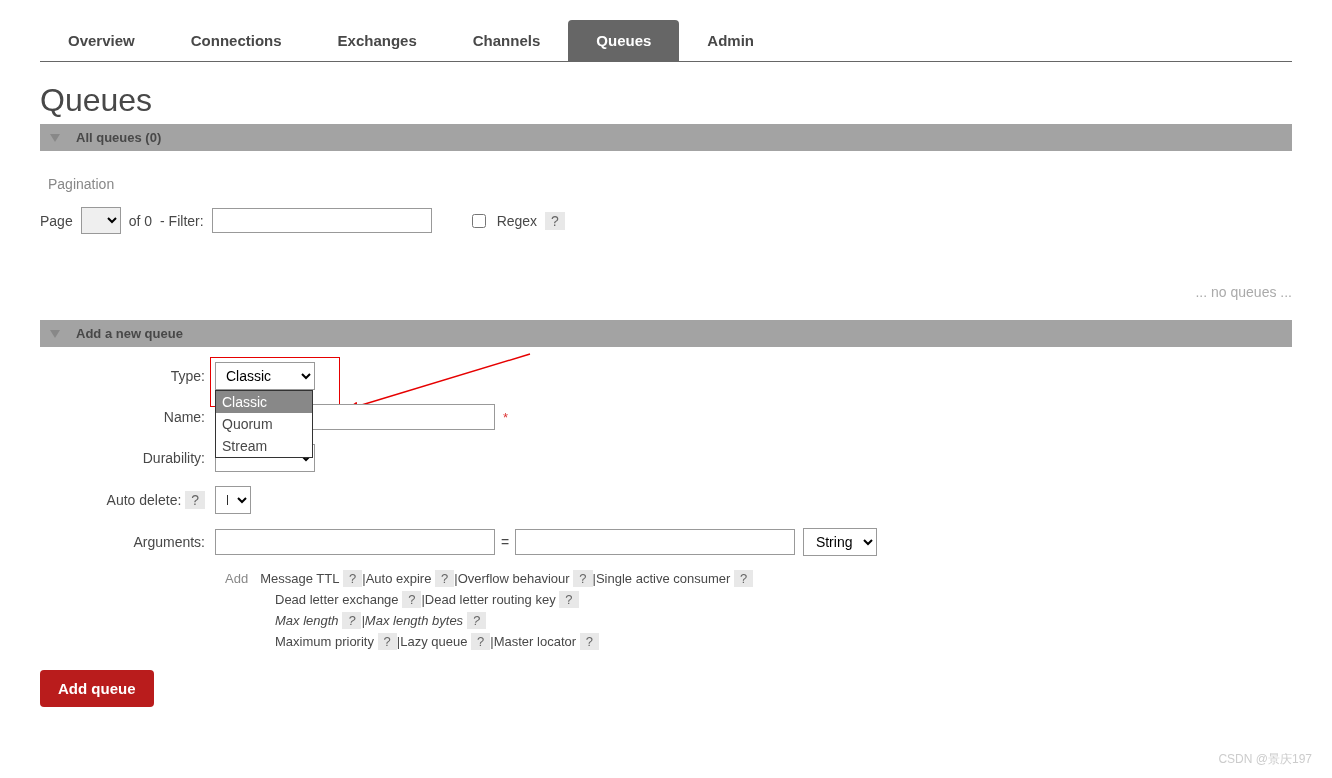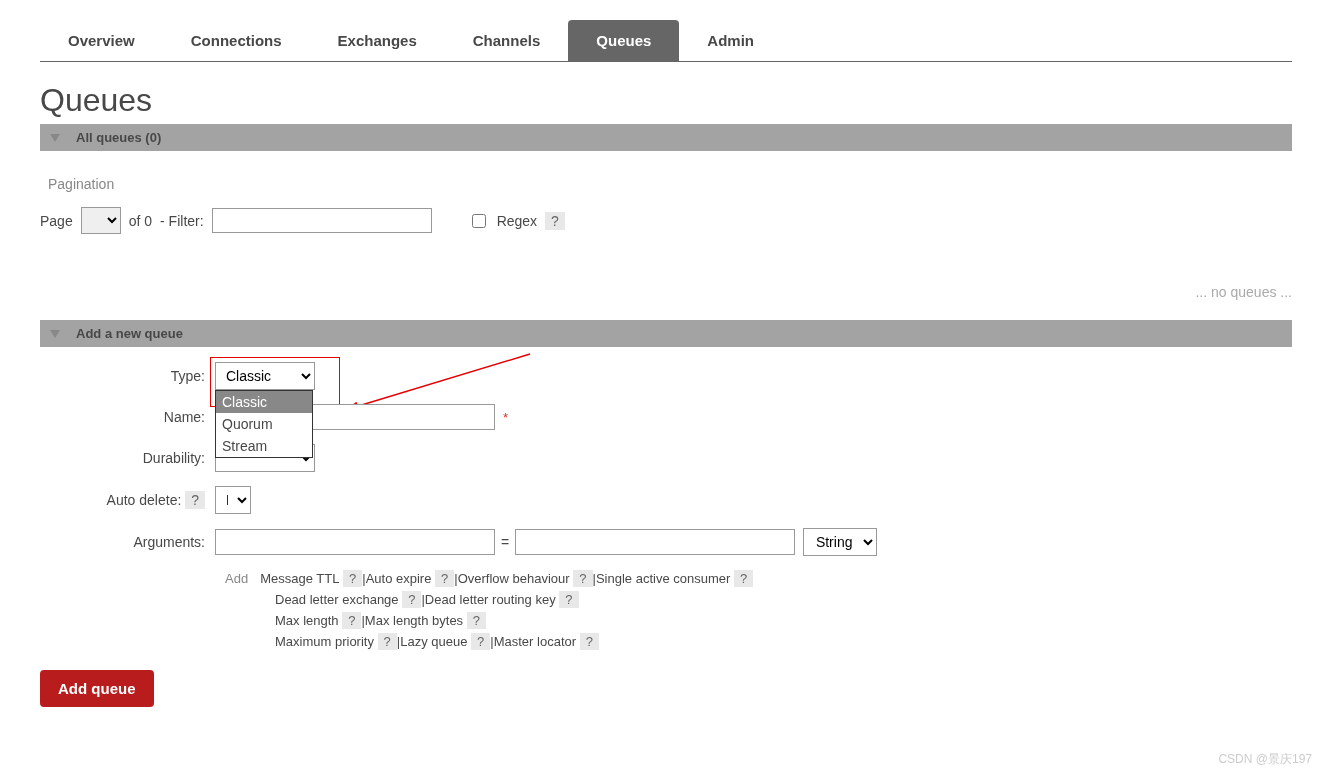--- a/index.html
+++ b/index.html
@@ -271,21 +271,21 @@
       <span class="lnk">Single active consumer</span>&nbsp;
       <span class="help-box">?</span>
     </div>
     <div class="args-linkrow" style="padding-left:50px;">
       <span class="lnk">Dead letter exchange</span>&nbsp;
       <span class="help-box">?</span>
       <span class="sep">|</span>
       <span class="lnk">Dead letter routing key</span>&nbsp;
       <span class="help-box">?</span>
     </div>
-    <div class="args-linkrow" style="padding-left:50px;">
+    <div class="args-linkrow" style="padding-left:50px;font-style:italic;">
       <span class="lnk">Max length</span>&nbsp;
       <span class="help-box">?</span>
       <span class="sep">|</span>
       <span class="lnk">Max length bytes</span>&nbsp;
       <span class="help-box">?</span>
     </div>
     <div class="args-linkrow" style="padding-left:50px;">
       <span class="lnk">Maximum priority</span>&nbsp;
       <span class="help-box">?</span>
       <span class="sep">|</span>

